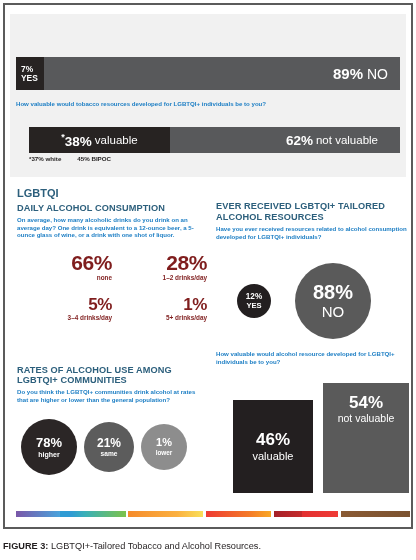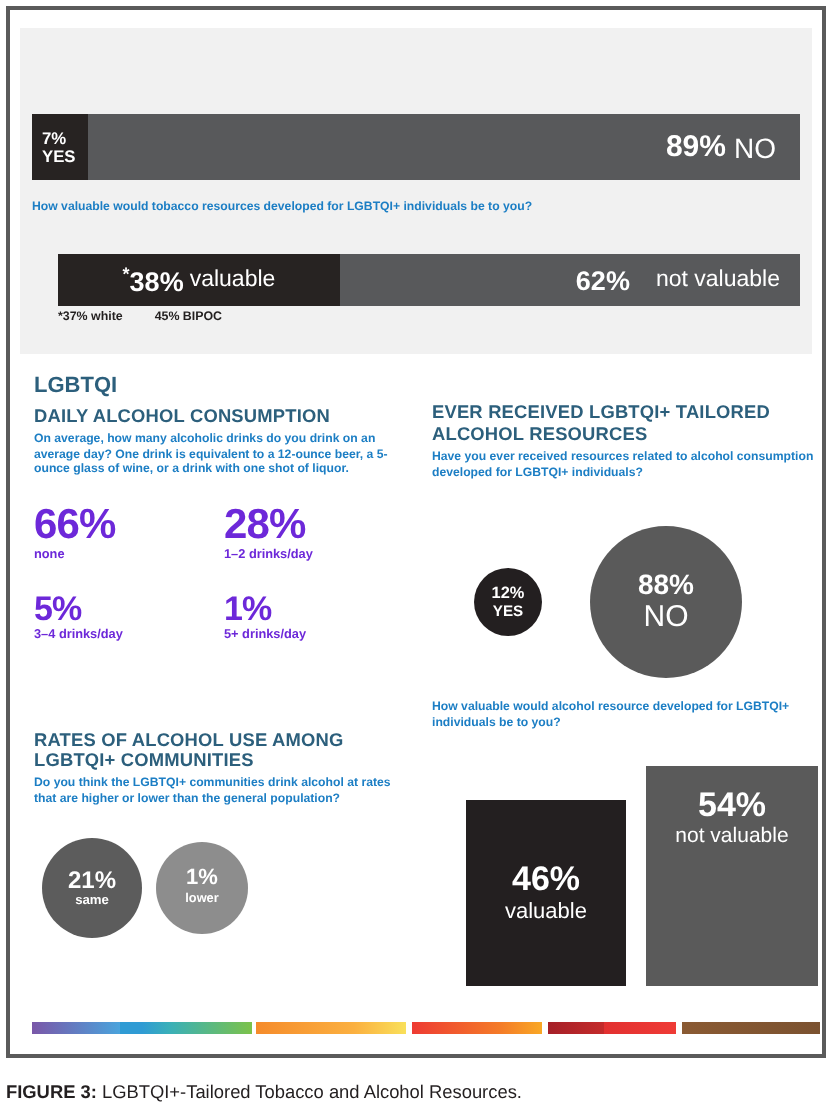--- a/index.html
+++ b/index.html
@@ -68,21 +68,21 @@
   #bar-tobacco-received .s-no .lbl { font-size: 14px; }
 
   
   #bar-tobacco-importance { position: absolute; left: 24px; top: 122px; width: 371px; height: 26px; }
   #bar-tobacco-importance .s-val {
     width: 38%; justify-content: center; gap: 3px;
   }
   #bar-tobacco-importance .s-val .pct { font-size: 13.5px; }
   #bar-tobacco-importance .s-val .lbl { font-size: 11.5px; }
   #bar-tobacco-importance .s-notval {
-    width: 62%; justify-content: flex-end; padding-right: 10px; gap: 13px;
+    width: 62%; justify-content: flex-end; padding-right: 22px; gap: 3px;
   }
   #bar-tobacco-importance .s-notval .pct { font-size: 13.5px; }
   #bar-tobacco-importance .s-notval .lbl { font-size: 11.5px; }
   .star { font-size: 9px; vertical-align: super; }
 
   .footnote-row {
     position: absolute; left: 24px; top: 150px;
     font-size: 6.2px; font-weight: bold; color: #221f1f;
     display: flex; gap: 16px;
   }
@@ -96,21 +96,21 @@
   .col-right { position: absolute; left: 211px; width: 194px; }
 
   
   #daily-block { top: 198px; }
   .stat-grid {
     position: absolute; left: 12px; top: 246px;
     width: 190px;
     display: grid; grid-template-columns: 1fr 1fr;
     row-gap: 14px;
   }
-  .stat { text-align: left; color: #6d28d9; }
+  .stat { text-align: right; color: #7f1d1d; }
   .stat .num { font-size: 21px; font-weight: bold; letter-spacing: -.4px; }
   .stat .cap { font-size: 6.4px; font-weight: bold; margin-top: -1px; }
   .stat.small .num { font-size: 17px; }
 
   
   #rates-block { top: 360px; }
   .circle-row {
     position: absolute; left: 16px; top: 414px;
     display: flex; align-items: center; gap: 7px;
   }
@@ -144,21 +144,21 @@
     border-radius: 50%; display: flex; flex-direction: column;
     align-items: center; justify-content: center; color: #fff; line-height: 1;
   }
   #circle-alc-yes .num { font-size: 8.2px; font-weight: bold; }
   #circle-alc-yes .cap { font-size: 7.6px; font-weight: bold; margin-top: 1px; }
   #circle-alc-no {
     width: 76px; height: 76px; background: #5a5a5a;
     border-radius: 50%; display: flex; flex-direction: column;
     align-items: center; justify-content: center; color: #fff; line-height: 1.05;
   }
-  #circle-alc-no .num { font-size: 14px; font-weight: bold; }
+  #circle-alc-no .num { font-size: 20px; font-weight: bold; }
   #circle-alc-no .cap { font-size: 15px; font-weight: normal; margin-top: 1px; }
 
   #alc-value-q {
     position: absolute; left: 211px; top: 345px; width: 190px;
     font-size: 6.1px; color: #1c7ec4; font-weight: bold; line-height: 1.35;
   }
   #value-boxes { position: absolute; left: 228px; top: 378px; width: 176px; height: 110px; }
   .vbox {
     position: absolute; bottom: 0;
     display: flex; flex-direction: column;
@@ -259,20 +259,24 @@
         <div class="cap">5+ drinks/day</div>
       </div>
     </div>
 
     <div class="col-left" id="rates-block">
       <div class="sec-head t-head">RATES OF ALCOHOL USE AMONG LGBTQI+ COMMUNITIES</div>
       <div class="sec-sub t-sub">Do you think the LGBTQI+ communities drink alcohol at rates that are higher or lower than the general population?</div>
     </div>
 
     <div class="circle-row">
+      <div class="circ" id="circle-higher">
+        <span class="num">78%</span>
+        <span class="cap">higher</span>
+      </div>
       <div class="circ" id="circle-same">
         <span class="num">21%</span>
         <span class="cap">same</span>
       </div>
       <div class="circ" id="circle-lower">
         <span class="num">1%</span>
         <span class="cap">lower</span>
       </div>
     </div>
 

